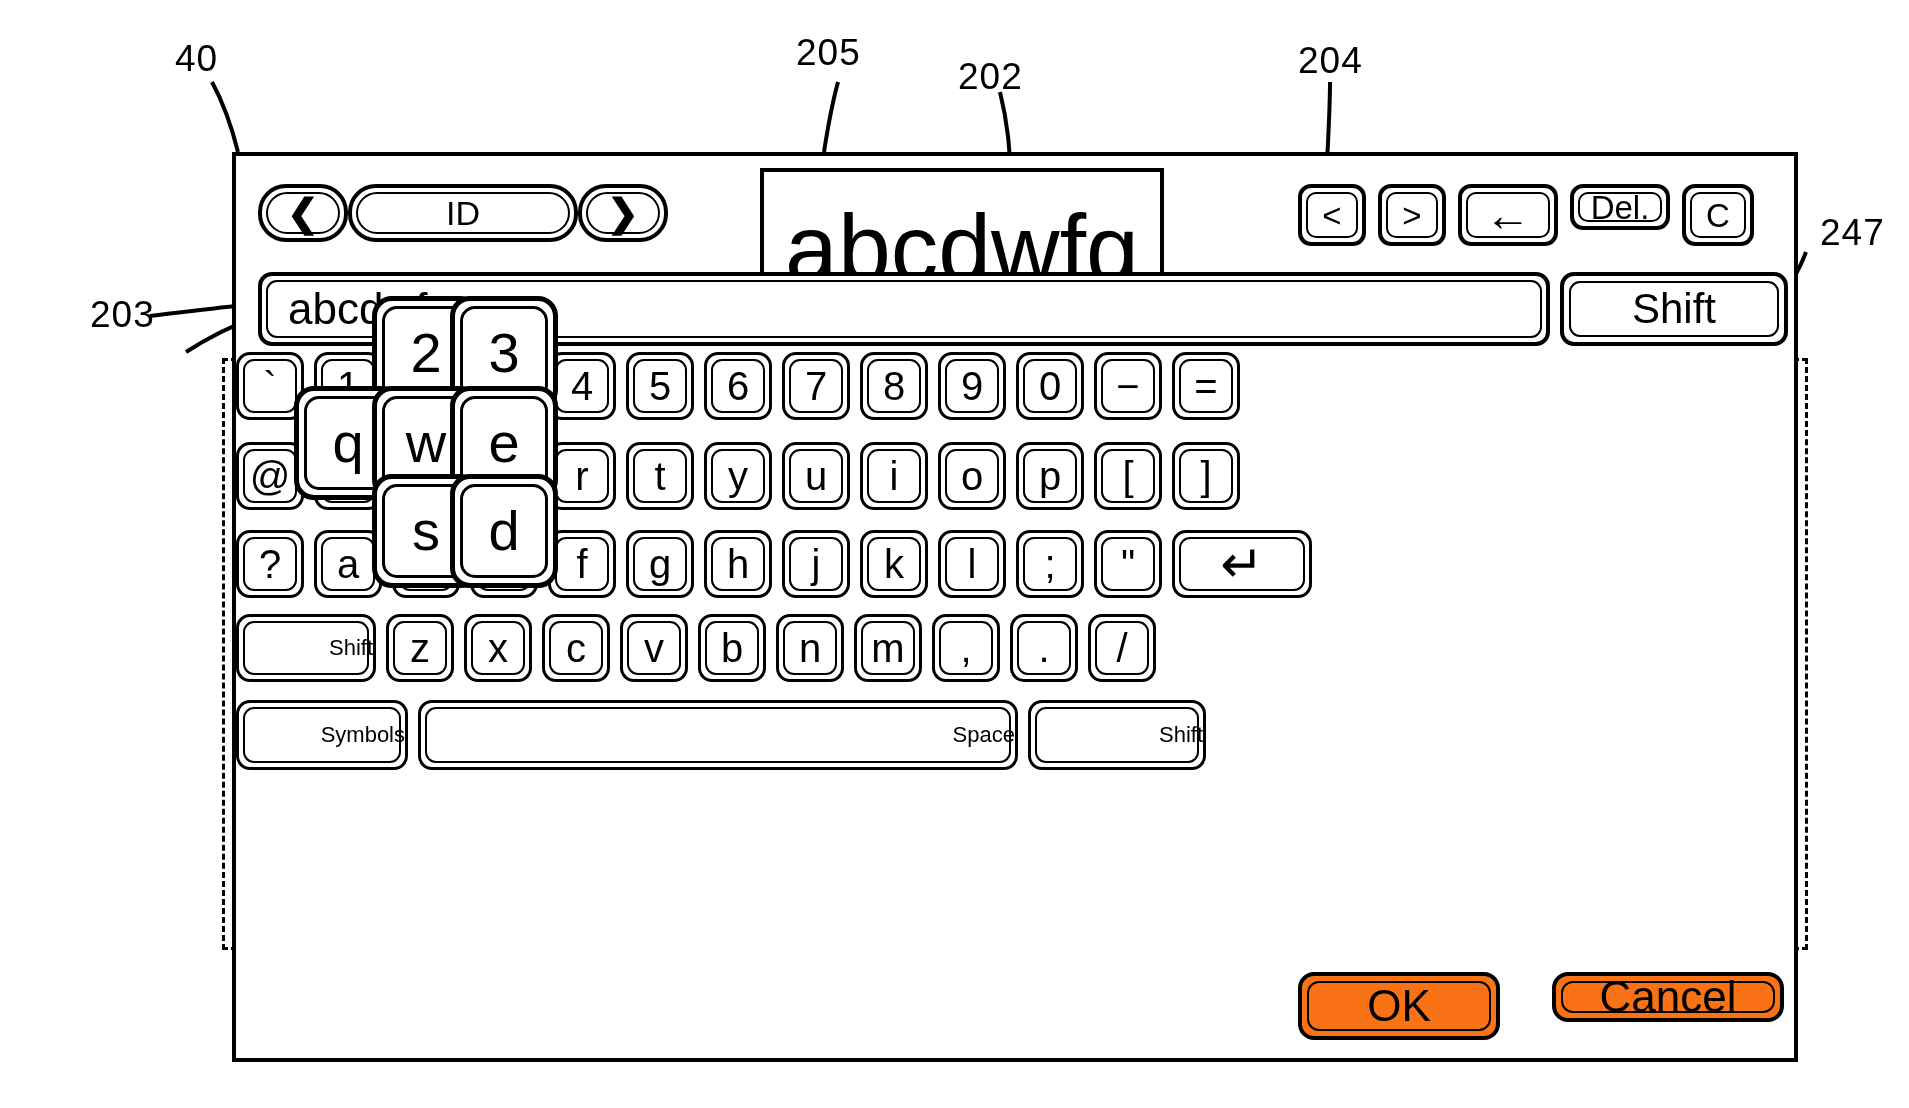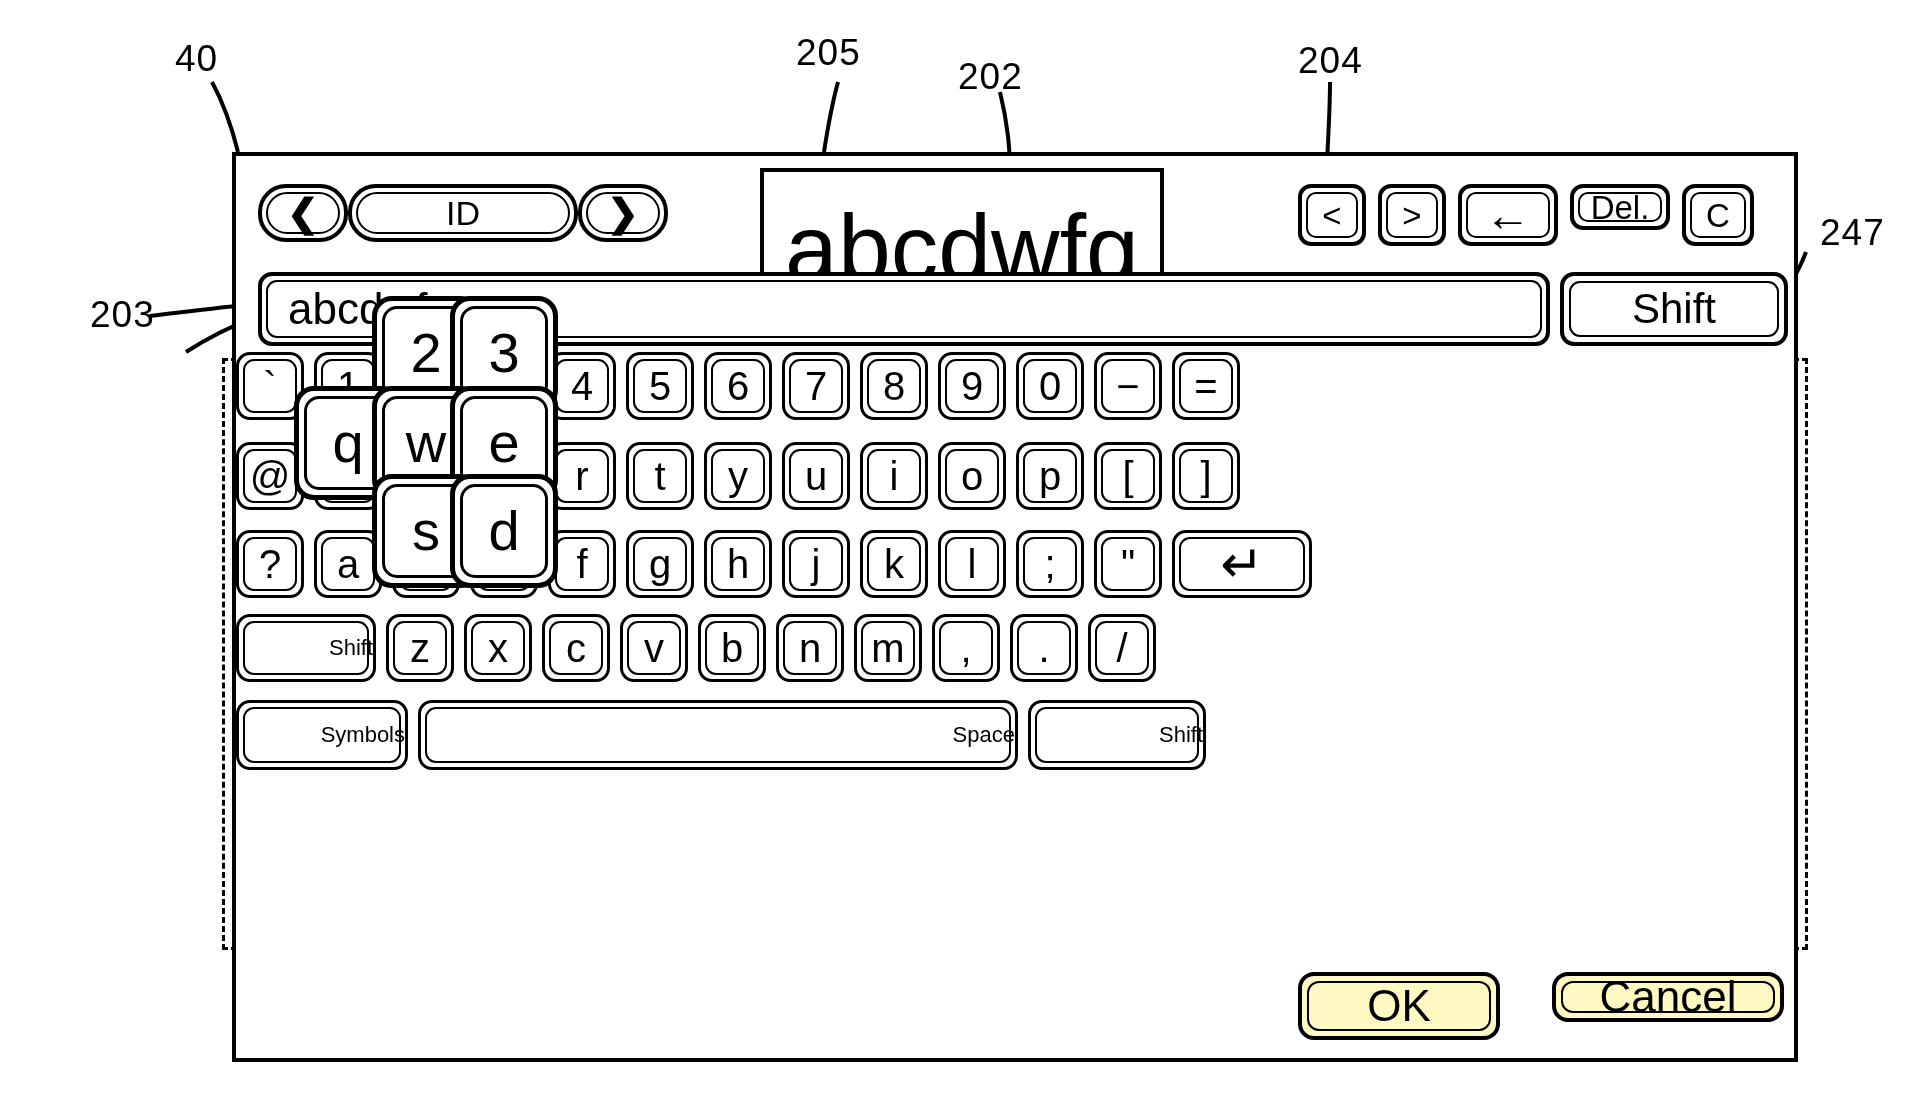--- a/index.html
+++ b/index.html
@@ -163,21 +163,21 @@
     border:3px solid #000; border-radius:15px;
   }
 
   
   .enter-glyph { font-size:52px; position:relative; z-index:2; }
 
   
   .footer-btn {
     position:absolute;
     border:4px solid #000; border-radius:16px;
-    background:#fef9c3;
+    background:#f97316;
     display:flex; align-items:center; justify-content:center;
     font-size:44px; line-height:1;
   }
   .footer-btn .f-inner {
     position:absolute; left:5px; top:5px; right:5px; bottom:5px;
     border:2px solid #000; border-radius:12px; pointer-events:none;
   }
   .footer-btn .lbl { position:relative; z-index:2; }
 
   .arrowglyph { font-size:46px; font-weight:bold; line-height:1; position:relative; z-index:2;}

